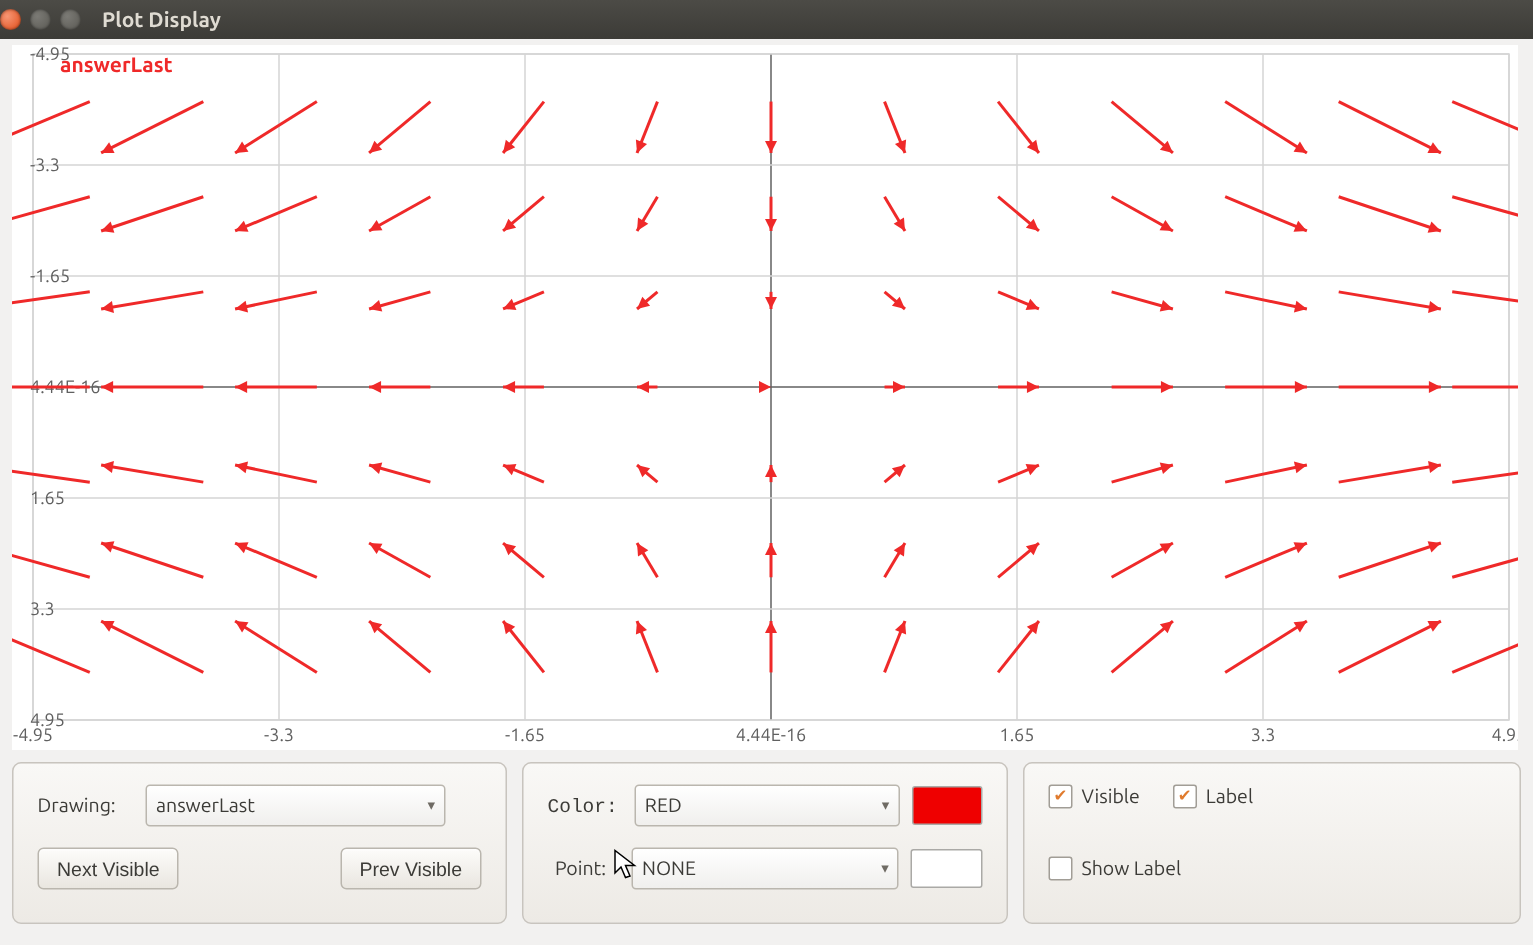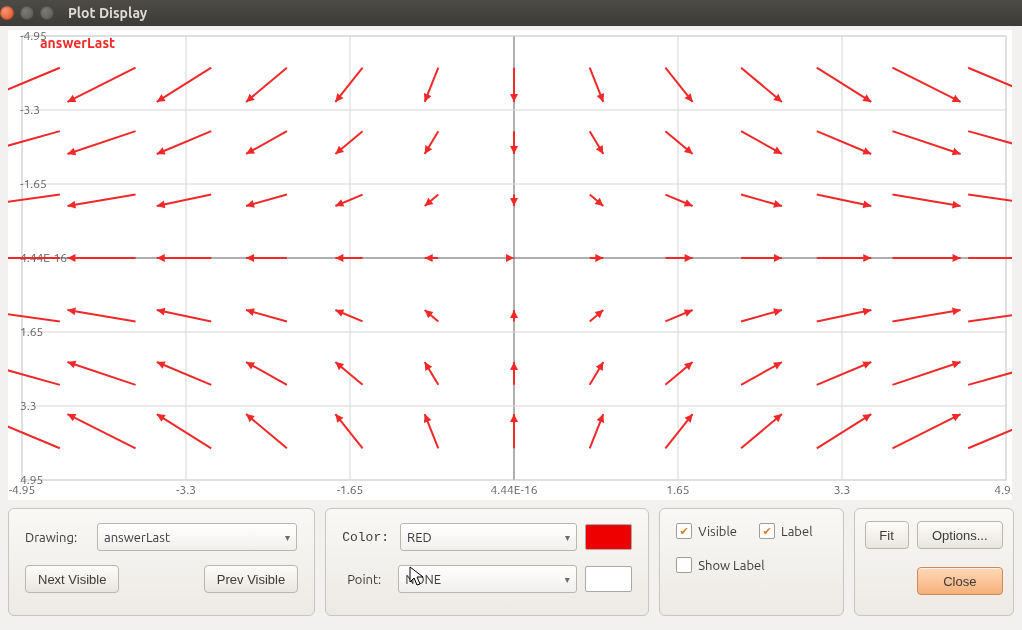--- a/index.html
+++ b/index.html
@@ -373,45 +373,36 @@
     <div class="row">
       <span class="lbl" style="min-width:44px;text-align:center;">Point:</span>
       <div class="select" style="width:150px;">
         <span>NONE</span>
       </div>
       <div class="swatch swatch-empty"></div>
     </div>
   </div>
 
   <div class="panel panel-c">
-    <div class="row" style="margin-bottom:18px;">
+    <div class="row" style="margin-bottom:32px;">
       <span class="check">
         <span class="box checked"></span>
         <span>Visible</span>
       </span>
       <span class="check">
         <span class="box checked"></span>
         <span>Label</span>
       </span>
     </div>
     <div class="row">
       <span class="check">
         <span class="box"></span>
         <span>Show Label</span>
       </span>
     </div>
   </div>
 
-  <div class="panel panel-d">
-    <div class="col">
-      <button class="btn" style="width:44px;">Fit</button>
-    </div>
-    <div class="col" style="flex:1;">
-      <button class="btn">Options...</button>
-      <button class="btn btn-close">Close</button>
-    </div>
-  </div>
 
 </div>
 
 <svg class="cursor" viewBox="0 0 16 22">
   <path d="M1 1 L1 16 L5 12 L8 19 L11 18 L8 11 L14 11 Z" fill="#ffffff" stroke="#000000" stroke-width="1"></path>
 </svg>
 
 </body></html>

